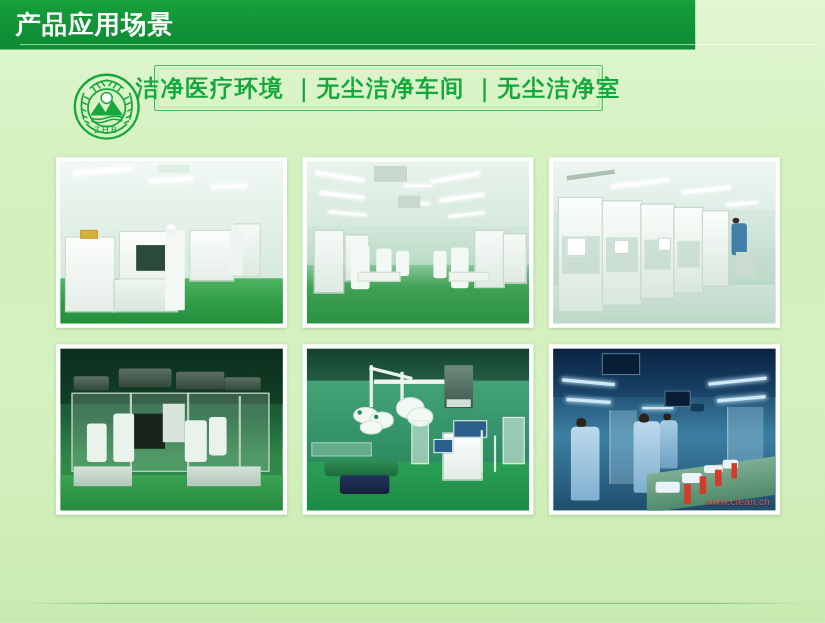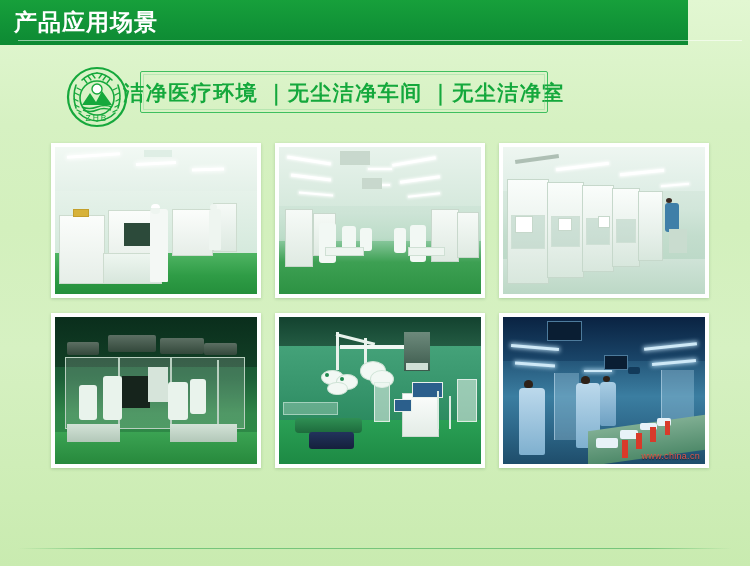--- a/index.html
+++ b/index.html
@@ -18,21 +18,21 @@
     position: relative;
     width: 750px;
     height: 566px;
     background: linear-gradient(180deg, #e2f7d2 0%, #d6f1c2 22%, #d3f0bd 40%, #d6f1c2 62%, #cdedb5 88%, #c9ebb0 100%);
     overflow: hidden;
   }
   
   .header-bar {
     position: absolute;
     left: 0; top: 0;
-    width: 688px;
+    width: 632px;
     height: 45px;
     background: linear-gradient(180deg, #17a03b 0%, #119337 55%, #0d8a33 100%);
   }
   .header-inner {
     position: absolute;
     left: 14px; top: 0;
     height: 45px;
     display: flex;
     align-items: center;
     gap: 8px;
@@ -67,21 +67,21 @@
     width: 750px;
     height: 80px;
   }
   .zhb-logo {
     position: absolute;
     left: 66px; top: 8px;
     width: 62px; height: 62px;
   }
   .slogan-box {
     position: absolute;
-    left: 140px; top: 13px;
+    left: 140px; top: 1px;
     width: 408px;
     height: 42px;
     border: 1px solid #3fbf5f;
     border-radius: 2px;
     box-sizing: border-box;
     display: flex;
     align-items: center;
     justify-content: center;
   }
   .slogan-box::after {
@@ -467,21 +467,21 @@
         <div style="position:absolute;left:49.5%;top:40%;width:7px;height:6px;background:#2e2118;border-radius:50%;"></div>
         <div class="belt" style="left:42%;top:72%;width:58%;height:24%;transform:skewY(-8deg);"></div>
         <div class="white" style="left:46%;top:82%;width:11%;height:7%;"></div>
         <div class="white" style="left:58%;top:77%;width:9%;height:6%;"></div>
         <div class="white" style="left:68%;top:72%;width:8%;height:5%;"></div>
         <div class="white" style="left:76%;top:69%;width:7%;height:5%;"></div>
         <div class="red" style="left:59%;top:84%;width:3%;height:12%;"></div>
         <div class="red" style="left:66%;top:79%;width:3%;height:11%;"></div>
         <div class="red" style="left:73%;top:75%;width:2.5%;height:10%;"></div>
         <div class="red" style="left:80%;top:71%;width:2.5%;height:9%;"></div>
-        <div class="watermark">www.china.cn</div>
+        <div class="watermark">www.clean.cn</div>
       </div>
     </div>
 
   </div>
 
   <div class="bottom-rule"></div>
 
 </div>
 
 </body></html>

